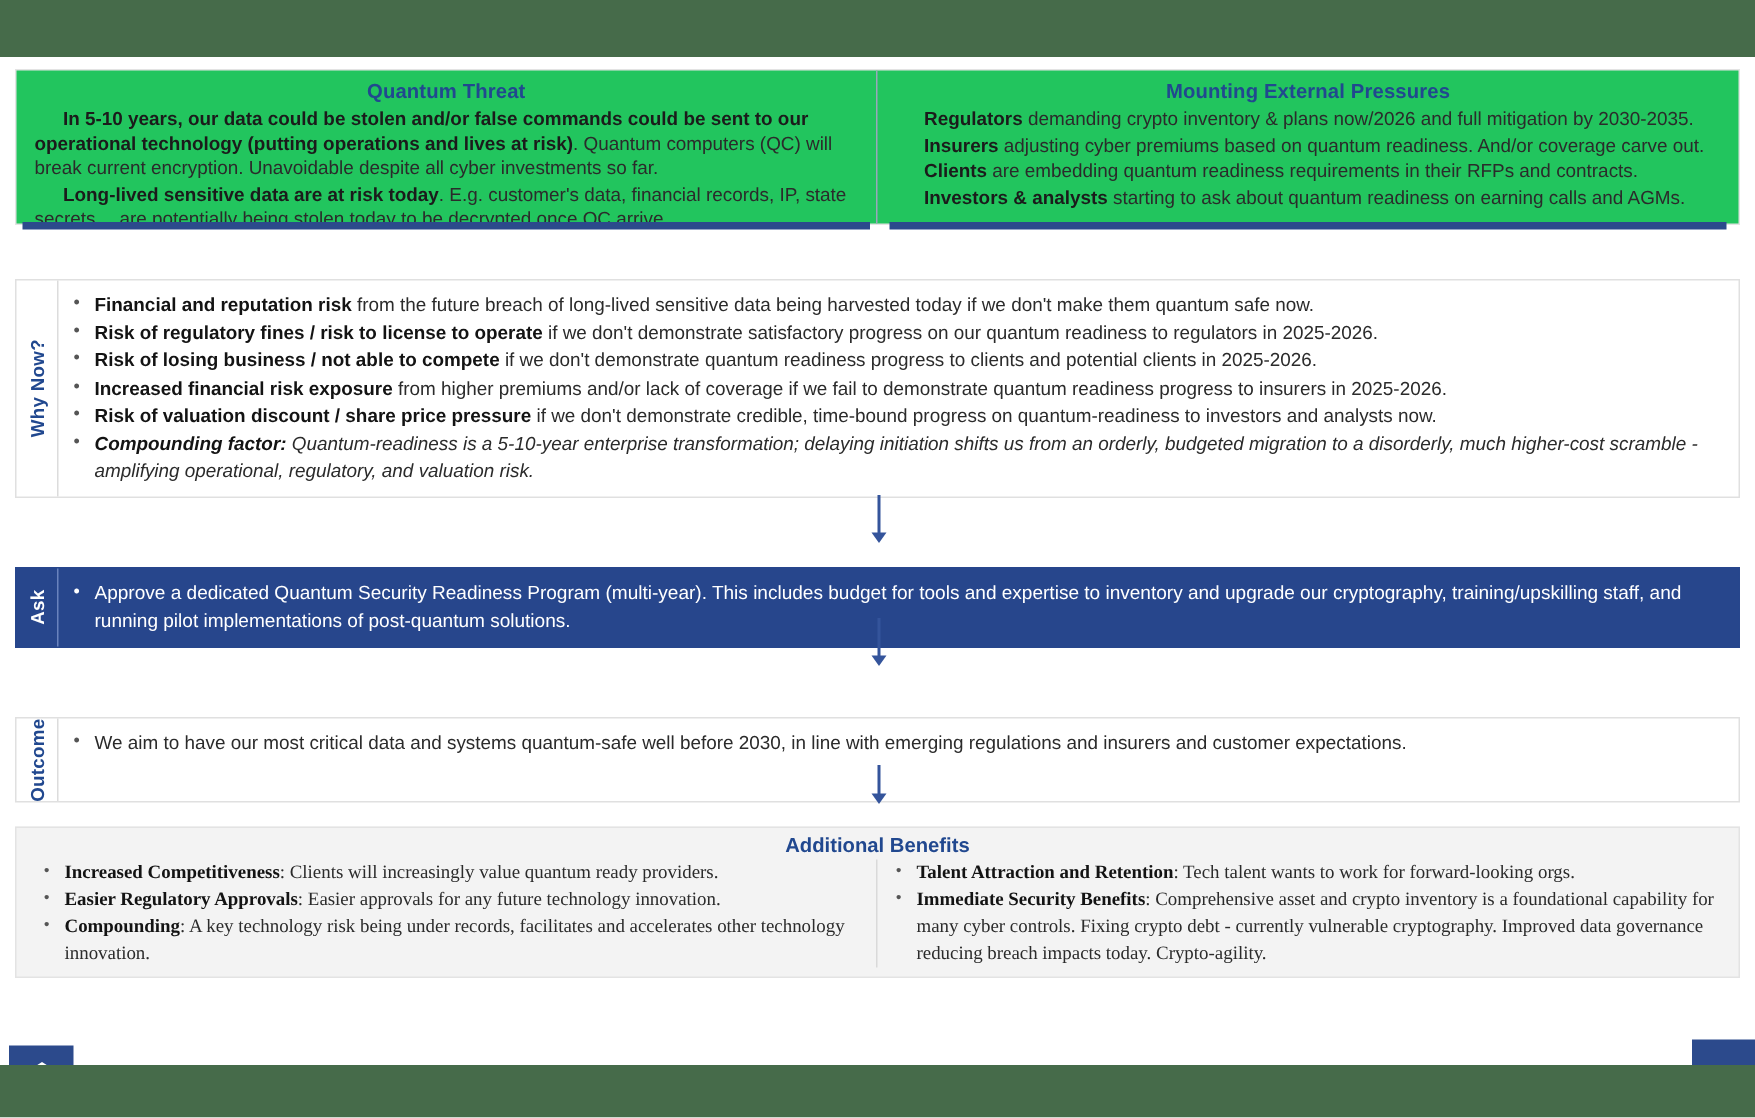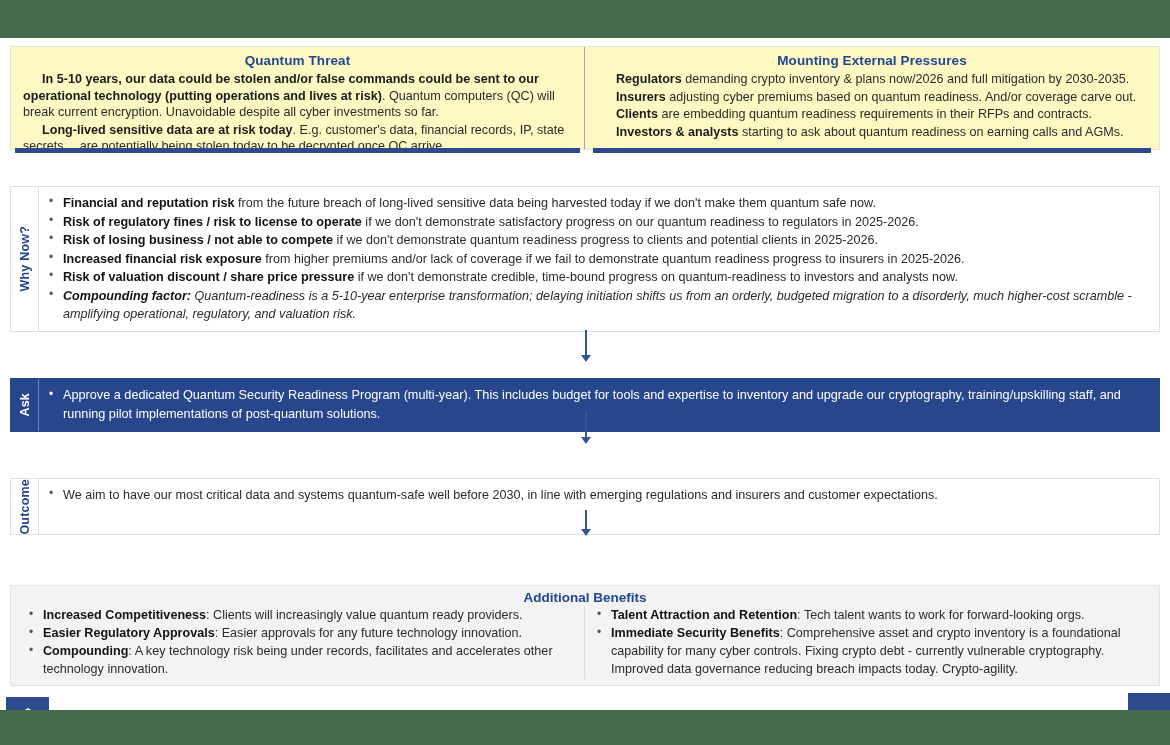--- a/index.html
+++ b/index.html
@@ -28,21 +28,21 @@
     position: absolute;
     left: 0; top: 38px;
     width: 1170px; height: 672px;
     background: #ffffff;
     padding: 8px 10px 0 10px;
   }
 
   
   .header-row {
     display: flex;
-    background: #fef9c3;
+    background: #22c55e;
     border: 1px solid #e3e3e3;
     height: 104px;
   }
   .header-col {
     position: relative;
     flex: 1 1 50%;
     padding: 6px 12px 0 12px;
   }
   .header-col.left { border-right: 1px solid #9aa6bb; }
   .header-title {
@@ -140,21 +140,21 @@
     border: 1px solid #e3e3e3;
     padding: 4px 6px 6px 6px;
   }
   .benefits-title {
     text-align: center;
     color: #21488f;
     font-weight: bold;
     font-size: 13.5px;
     margin-bottom: 2px;
   }
-  .benefits-cols { display: flex; }
+  .benefits-cols { display: flex; font-family: Liberation Serif, serif; }
   .benefits-cols .col { flex: 1 1 50%; padding: 0 8px; }
   .benefits-cols .col.left { border-right: 1px solid #d9d9d9; }
   .benefits-cols ul.bl > li { line-height: 1.42; }
 
   
   .footer {
     position: absolute;
     left: 0; bottom: 0;
     width: 1170px; height: 52px;
     background: #ffffff;
@@ -265,21 +265,21 @@
             <li><span><span>We aim to have our most critical data and systems quantum-safe well before 2030, in line with emerging regulations and insurers and customer expectations.</span></span></li>
           </ul>
       </div>
     </div>
 
     <div class="arrow" style="left:579px; top:472px;">
       <div class="stem" style="height:20px;"></div>
         <div class="head"></div>
     </div>
 
-    <div class="benefits" style="margin-top:50px;">
+    <div class="benefits" style="margin-top:16px;">
       <div class="benefits-title">Additional Benefits</div>
       <div class="benefits-cols">
         <div class="col left">
           <ul class="bl" id="benefits-left">
               <li><span><b>Increased Competitiveness</b><span>: Clients will increasingly value quantum ready providers.</span></span></li>
               <li><span><b>Easier Regulatory Approvals</b><span>: Easier approvals for any future technology innovation.</span></span></li>
               <li><span><b>Compounding</b><span>: A key technology risk being under records, facilitates and accelerates other technology innovation.</span></span></li>
             </ul>
         </div>
         <div class="col right">

